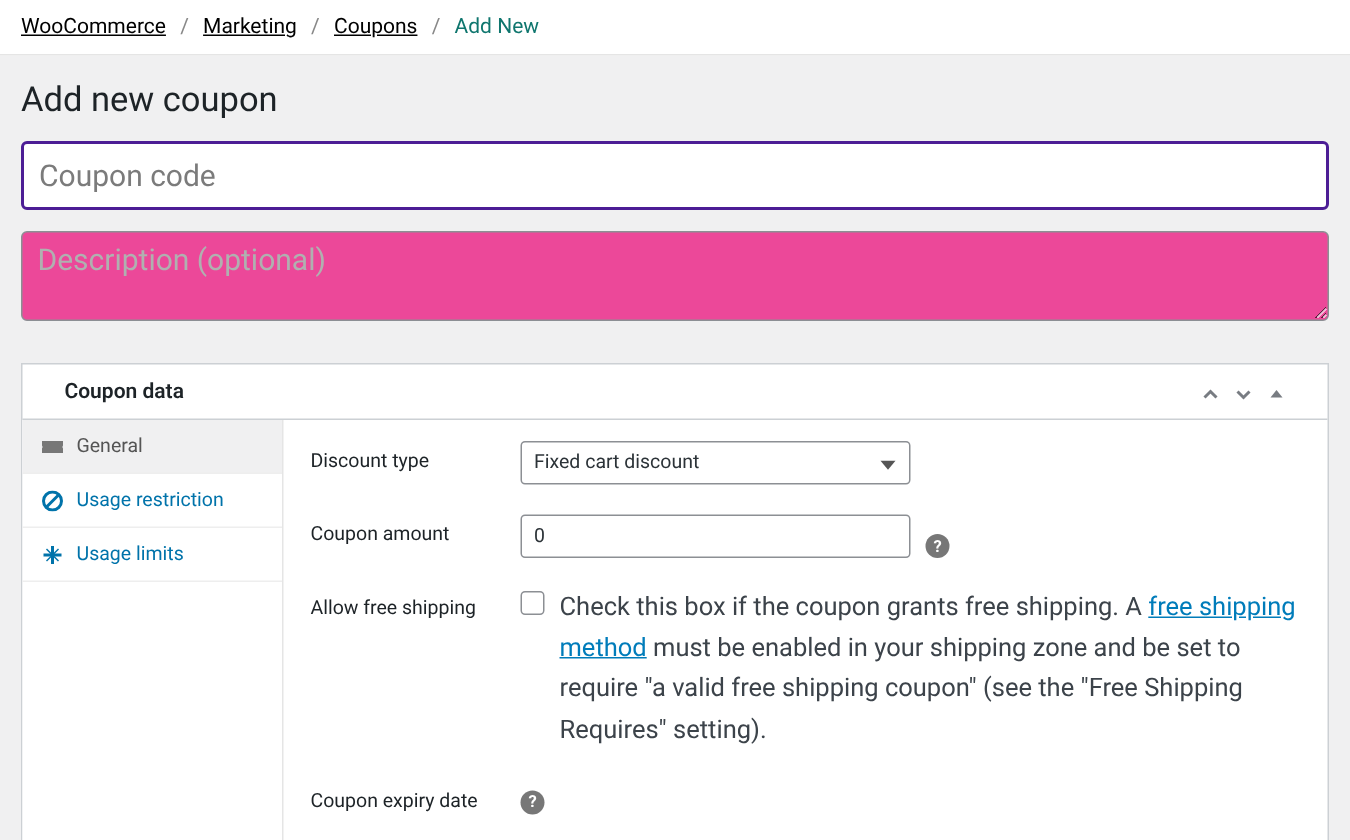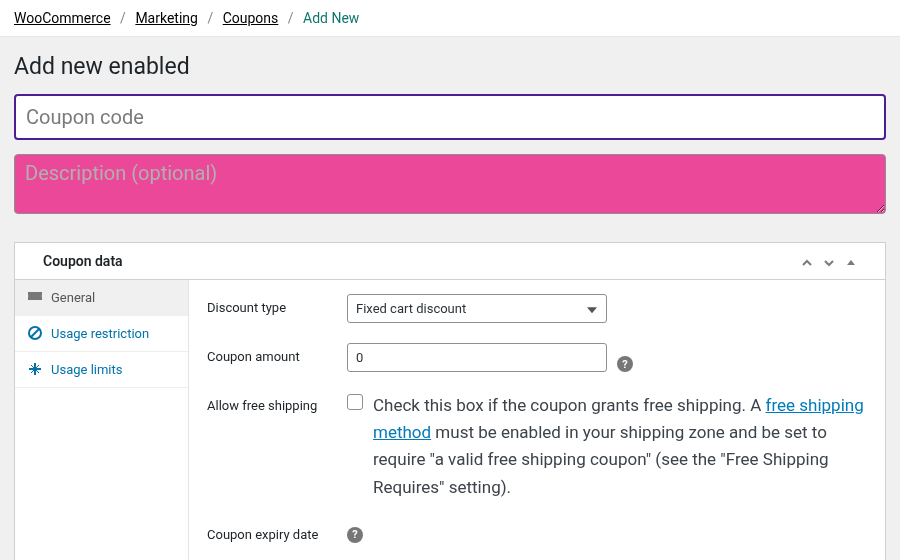--- a/index.html
+++ b/index.html
@@ -34,21 +34,21 @@
     padding: 10px 28px; border-bottom: 1px solid #ccd0d4;
   }
   .panel-header .title { font-size: 14px; font-weight: 600; }
   .panel-header .handle-actions { display: flex; gap: 10px; color: #787c82; font-size: 12px; }
   .panel-header .handle-actions span { cursor: pointer; display:inline-flex; align-items:center; }
   .panel-body { display: flex; }
   .panel-tabs {
     width: 174px; border-right: 1px solid #e5e5e5; background: #fff;
   }
   .panel-tabs .tab {
-    display: flex; gap: 8px; padding: 10px 12px; font-size: 13px;
+    display: flex; align-items: center; gap: 8px; padding: 10px 12px; font-size: 13px;
     cursor: pointer; border-bottom: 1px solid #eee;
   }
   .panel-tabs .tab.active { background: #f0f0f1; color: #555; }
   .panel-tabs .tab:not(.active) { color: #0073aa; }
   .panel-tabs .tab .ticon { width: 16px; display: inline-flex; justify-content: center; }
   .panel-fields { flex: 1; padding: 14px 18px 18px 18px; }
   .field-row { display: flex; align-items: flex-start; margin-bottom: 20px; font-size: 13px; }
   .field-row .label { width: 140px; color: #1d2327; padding-top: 6px; }
   .field-row .control { display: flex; align-items: flex-end; gap: 10px; flex: 1; }
   .select, .text-input {
@@ -80,21 +80,21 @@
   <a>WooCommerce</a>
   <span class="sep">/</span>
   <a>Marketing</a>
   <span class="sep">/</span>
   <a>Coupons</a>
   <span class="sep">/</span>
   <span class="current">Add New</span>
 </div>
 
 <div class="page">
-  <h1 class="page-title">Add new enabled</h1>
+  <h1 class="page-title">Add new coupon</h1>
 
   <input class="coupon-code-input" type="text" placeholder="Coupon code" style="">
 
 
   <textarea class="desc-textarea" placeholder="Description (optional)" style=""></textarea>
 
   <div class="panel">
     <div class="panel-header">
       <span class="title">Coupon data</span>
       <div class="handle-actions">

